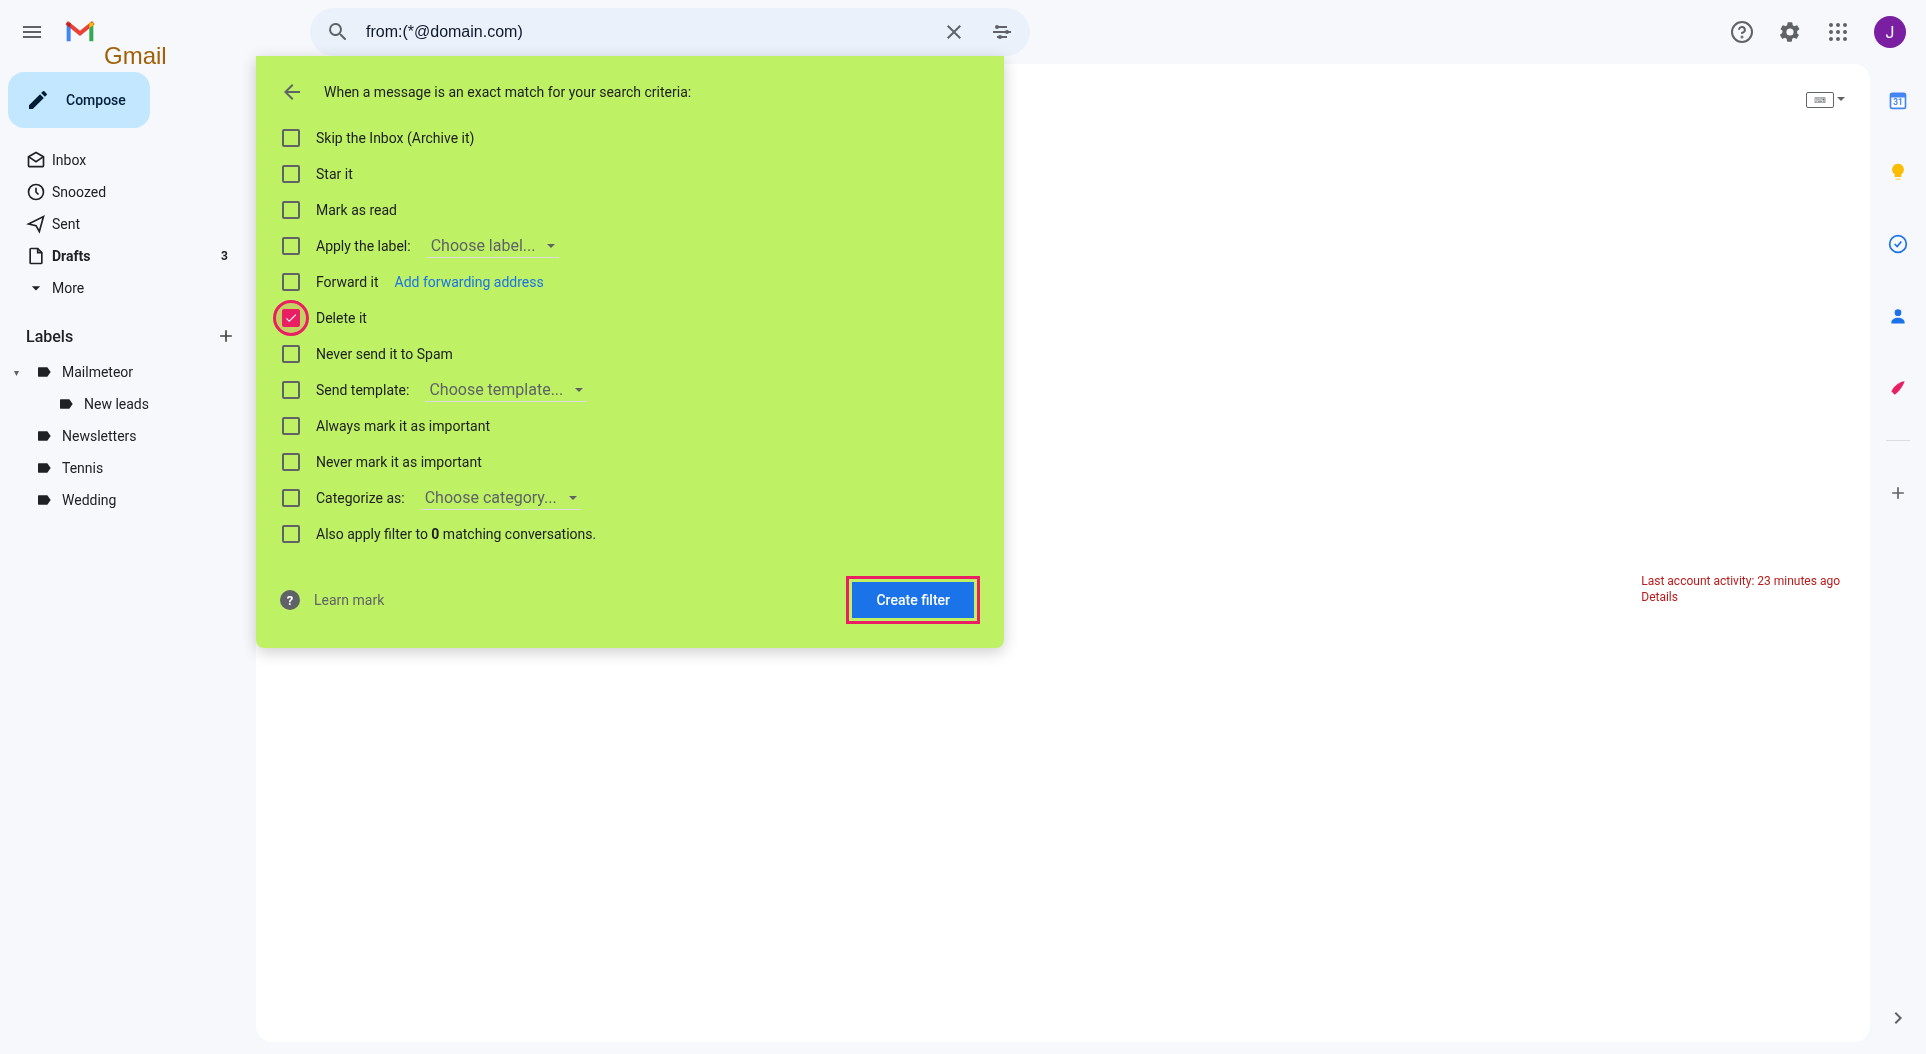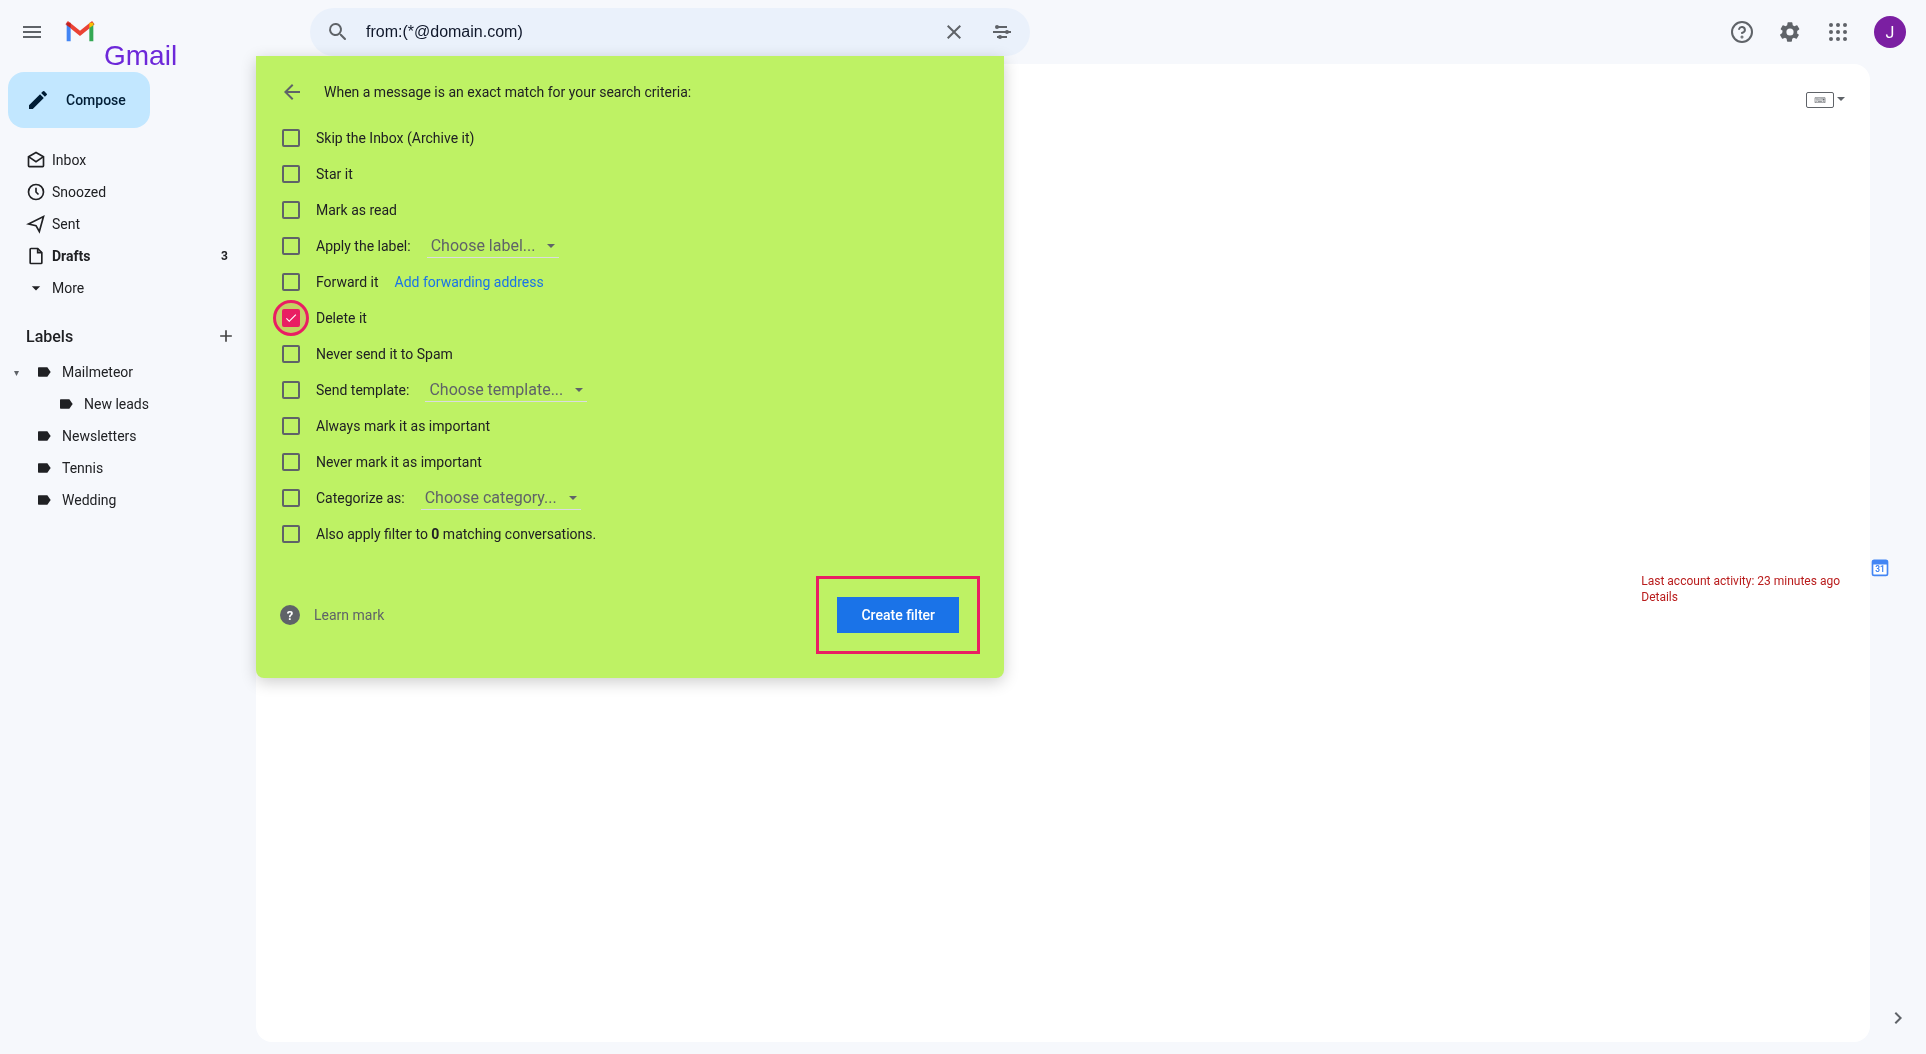--- a/index.html
+++ b/index.html
@@ -29,21 +29,21 @@
   }
   .logo-wrap {
     display: flex; align-items: center; gap: 8px;
     padding-right: 30px;
     min-width: 238px;
   }
   .gmail-logo {
     width: 32px; height: 24px;
   }
   .gmail-text {
-    font-size: 28px; color: #6d28d9;
+    font-size: 24px; color: #a16207;
     font-family: 'Product Sans', Arial, sans-serif;
     margin-top: 48px;
   }
   .search-bar {
     flex: 0 0 720px;
     height: 48px;
     background: #eaf1fb;
     border-radius: 24px;
     display: flex;
     align-items: center;
@@ -308,39 +308,39 @@
     width: 20px; height: 20px;
     border-radius: 50%;
     background: #5f6368;
     color: #fff;
     display: flex; align-items: center; justify-content: center;
     font-size: 13px;
     font-weight: bold;
   }
   .create-filter-wrap {
     border: 3px solid #e91e63;
-    padding: 18px;
+    padding: 3px;
   }
   .create-filter-btn {
     background: #1a73e8;
     color: #fff;
     padding: 10px 24px;
     font-size: 14px;
     cursor: pointer;
     font-weight: 500;
   }
 
   
   .side-rail {
     position: absolute;
     right: 0; top: 0;
     width: 56px;
     height: 100%;
     display: flex;
-    flex-direction: row;
+    flex-direction: column;
     align-items: center;
     padding-top: 16px;
     gap: 32px;
   }
   .rail-icon {
     width: 40px; height: 40px;
     display: flex; align-items: center; justify-content: center;
     cursor: pointer;
     border-radius: 50%;
   }

